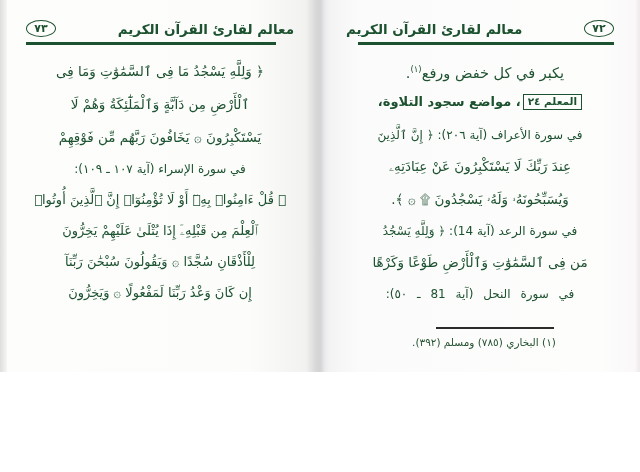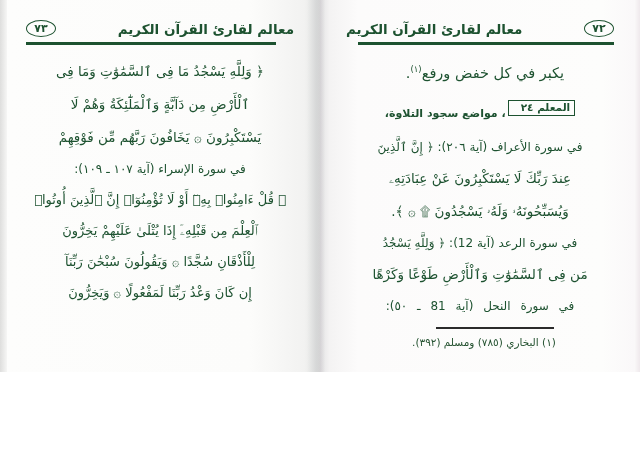--- a/index.html
+++ b/index.html
@@ -165,33 +165,32 @@
   .boxed-head{
     text-align:center;
     font-size:11px;
     font-weight:700;
     line-height:24px;
     margin:4px 0 6px 0;
     white-space:nowrap;
   }
   .boxed-head .box{
     border:1.3px solid #1d5230;
-    padding:0px 4px 1px 12px;
+    padding:0px 4px 1px 4px;
     display:inline-block;
     line-height:13px;
     font-size:10.5px;
     font-weight:700;
     vertical-align:middle;
   }
   .boxed-head .tail{
     display:inline-block;
     vertical-align:middle;
     padding-right:2px;
-    font-size:11px;
-    margin-top:12px;
+    font-size:13px;
   }
   
   .footnote-wrap{
     position:absolute;
     bottom:24px;
     right:26px;
     left:34px;
     direction:rtl;
   }
   .footnote-rule{
@@ -249,21 +248,21 @@
 
       <div class="body-area">
 
         <div class="line top-line"><span>يكبر في كل خفض ورفع</span><sup class="fn">(١)</sup><span>.</span></div>
 
         <div class="boxed-head"><span class="box">المعلم ٢٤</span><span class="tail">، مواضع سجود التلاوة،</span></div>
 
         <div class="line ref">في سورة الأعراف (آية ٢٠٦): ﴿ إِنَّ ٱلَّذِينَ</div>
         <div class="line quran">عِندَ رَبِّكَ لَا يَسْتَكْبِرُونَ عَنْ عِبَادَتِهِۦ</div>
         <div class="line quran">وَيُسَبِّحُونَهُۥ وَلَهُۥ يَسْجُدُونَ ۩ ۞ ﴾.</div>
-        <div class="line ref">في سورة الرعد (آية 12): ﴿ وَلِلَّهِ يَسْجُدُ</div>
+        <div class="line ref">في سورة الرعد (آية 14): ﴿ وَلِلَّهِ يَسْجُدُ</div>
         <div class="line quran">مَن فِى ٱلسَّمَٰوَٰتِ وَٱلْأَرْضِ طَوْعًا وَكَرْهًا</div>
         <div class="line ref ref-justified">في سورة النحل (آية 81 ـ ٥٠):</div>
       </div>
 
       <div class="footnote-wrap">
         <div class="footnote-rule"></div>
         <div class="footnote-text">(١) البخاري (٧٨٥) ومسلم (٣٩٢).</div>
       </div>
 
     </div>

